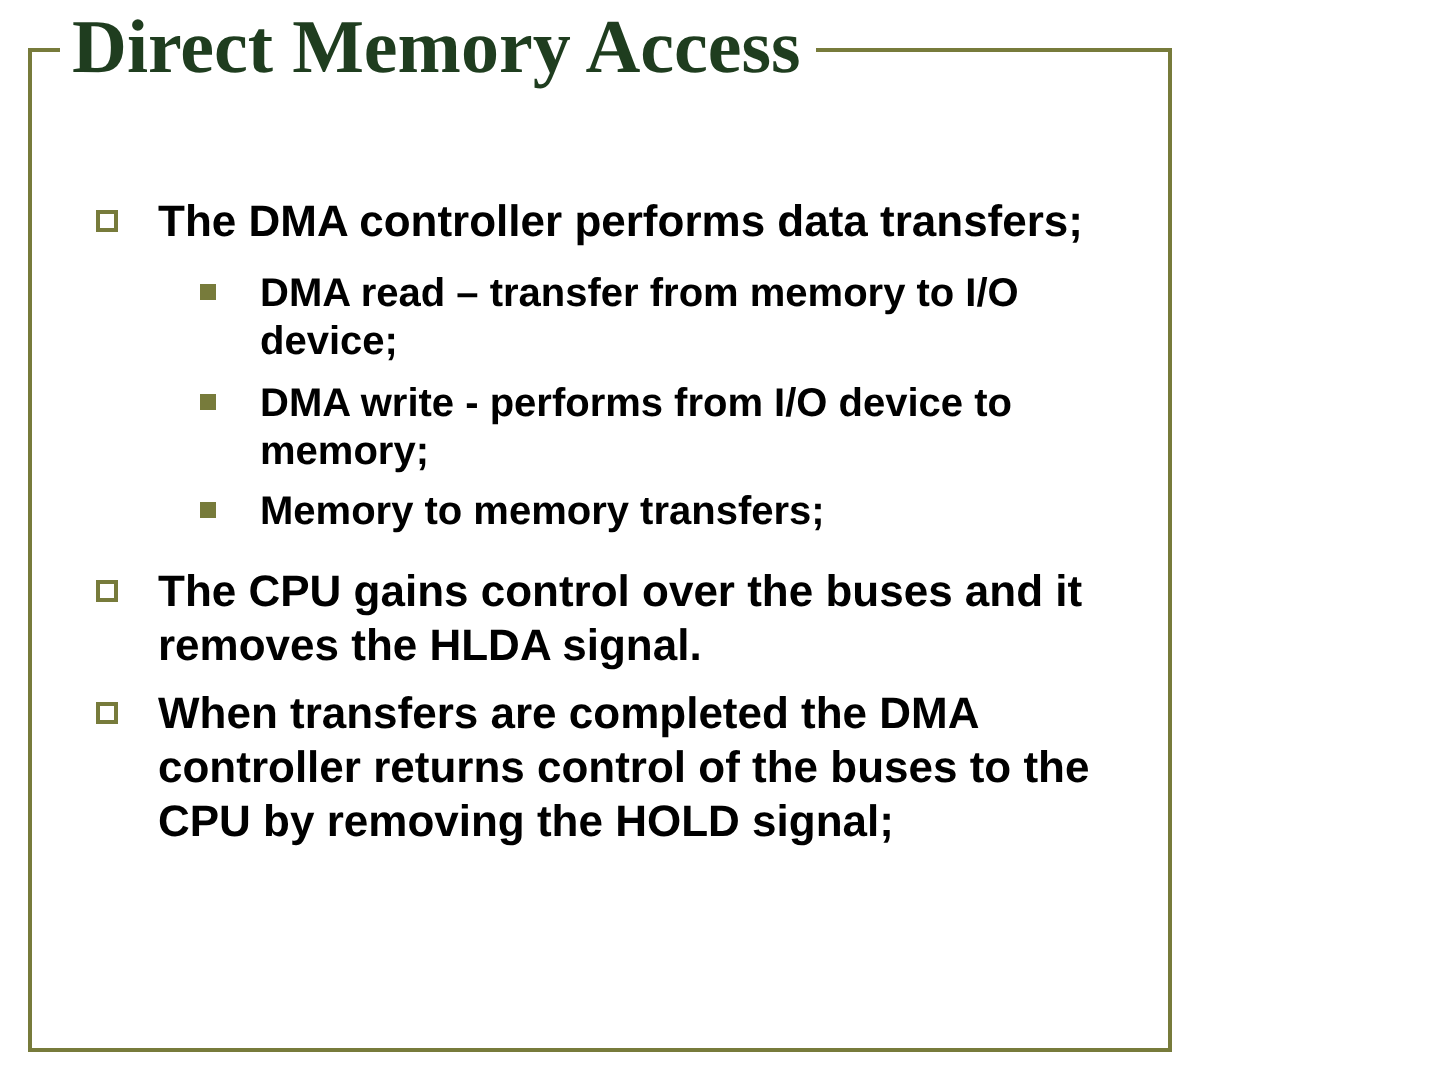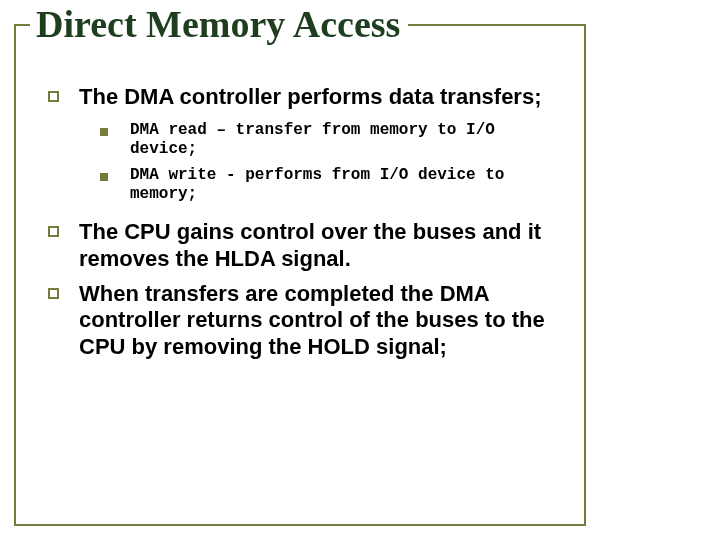--- a/index.html
+++ b/index.html
@@ -45,21 +45,21 @@
     font-size: 22px;
     color: #000;
     font-weight: bold;
     line-height: 1.22;
   }
   .row {
     display: flex;
     align-items: flex-start;
     margin-bottom: 6px;
   }
-  .lvl1-indent { margin-left: 14px; }
+  .lvl1-indent { margin-left: 14px; margin-top: 14px; }
   .lvl2-group { margin-top: 10px; margin-bottom: 14px; }
   .lvl2-row { margin-left: 66px; margin-bottom: 6px; }
   .bullet-sq-hollow {
     display: inline-block;
     width: 11px;
     height: 11px;
     border: 2px solid #777b3b;
     box-sizing: border-box;
     flex: 0 0 auto;
     margin-top: 7px;
@@ -68,21 +68,21 @@
   .bullet-sq-solid {
     display: inline-block;
     width: 8px;
     height: 8px;
     background: #777b3b;
     flex: 0 0 auto;
     margin-top: 7px;
     margin-right: 22px;
   }
   .txt { flex: 1 1 auto; }
-  .lvl2-txt { font-size: 16px; font-family: Liberation Mono, monospace; }
+  .lvl2-txt { font-size: 20px; }
   .gap-top { margin-top: 8px; }
 </style>
 </head>
 <body>
 
 <div class="slide">
   <div class="frame"></div>
 
   <div class="title">Direct Memory Access</div>
 
@@ -95,20 +95,24 @@
 
     <div class="lvl2-group">
       <div class="row lvl2-row">
         <span class="bullet-sq-solid"></span>
         <span class="txt lvl2-txt">DMA read – transfer from memory to I/O device;</span>
       </div>
       <div class="row lvl2-row">
         <span class="bullet-sq-solid"></span>
         <span class="txt lvl2-txt">DMA write - performs from I/O device to memory;</span>
       </div>
+      <div class="row lvl2-row">
+        <span class="bullet-sq-solid"></span>
+        <span class="txt lvl2-txt">Memory to memory transfers;</span>
+      </div>
     </div>
 
     <div class="row lvl1-indent">
       <span class="bullet-sq-hollow"></span>
       <span class="txt">The CPU gains control over the buses and it removes the HLDA signal.</span>
     </div>
 
     <div class="row lvl1-indent gap-top">
       <span class="bullet-sq-hollow"></span>
       <span class="txt">When transfers are completed the DMA controller returns control of the buses to the CPU by removing the HOLD signal;</span>

